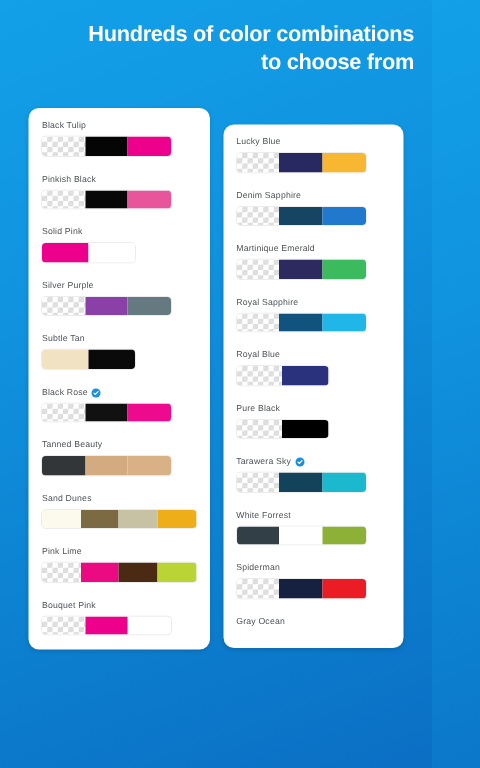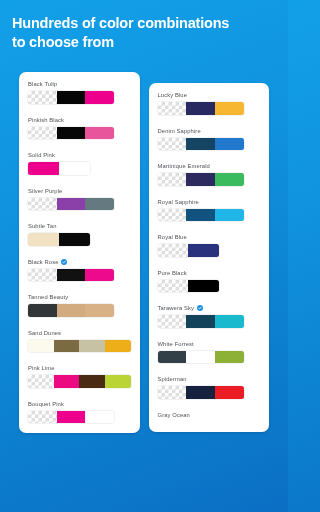--- a/index.html
+++ b/index.html
@@ -13,21 +13,21 @@
     font-family:"Liberation Sans", sans-serif;
     background:#0d8fd9;
     background-image:
       linear-gradient(160deg, #12a0e8 0%, #1194e0 32%, #0d84d2 62%, #0b6fc4 100%);
     position:relative;
   }
 
   
   #header {
     padding:14px 12px 10px;
-    text-align:left;
+    text-align:right;
   }
   #header .title {
     color:#ffffff;
     font-size:14.5px;
     font-weight:bold;
     line-height:1.28;
     letter-spacing:-0.2px;
     white-space:pre-line;
   }
 

